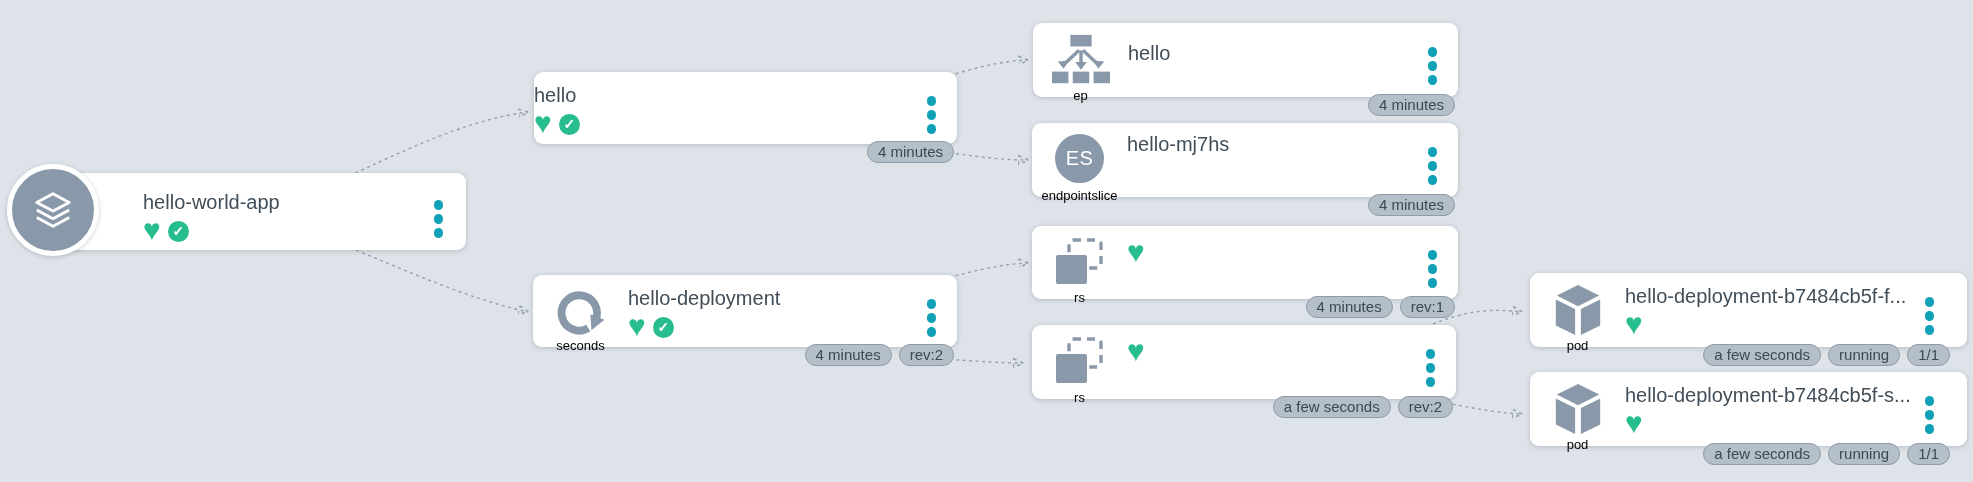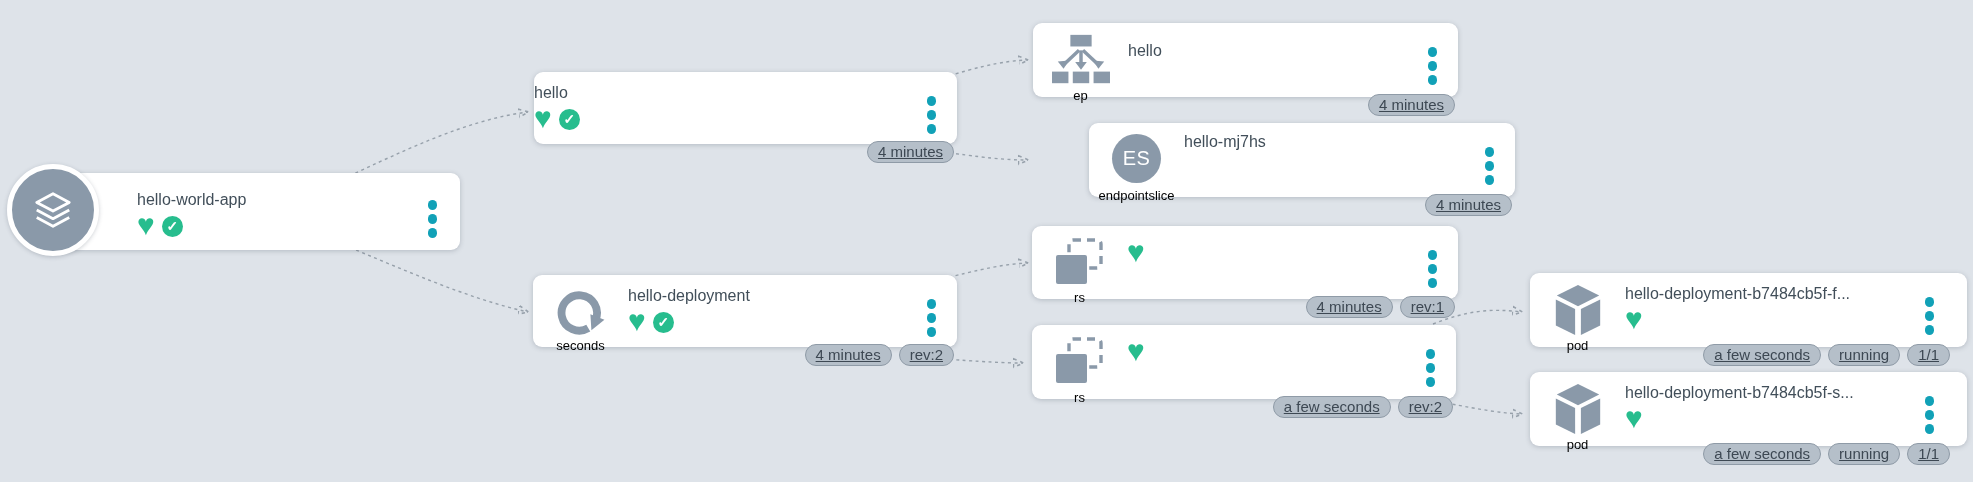--- a/index.html
+++ b/index.html
@@ -11,37 +11,37 @@
   .canvas{position:absolute;inset:0;width:1973px;height:482px;}
   .edges{position:absolute;left:0;top:0;z-index:1;}
   .edges path{fill:none;stroke:#97a1ab;stroke-width:1.4;stroke-dasharray:3 3.5;}
 
   
   .node{
     position:absolute;z-index:2;background:#ffffff;border-radius:9px;
     box-shadow:0 1px 5px rgba(55,66,82,.25);
     display:flex;align-items:stretch;
   }
-  .n-root  {left:57px;  top:173px; width:403px; height:77px;}
+  .n-root  {left:63px;  top:173px; width:403px; height:77px;}
   .n-svc   {left:534px; top:72px;  width:423px; height:72px;}
   .n-ep    {left:1033px;top:23px;  width:425px; height:74px;}
-  .n-es    {left:1089px;top:123px; width:426px; height:74px;}
+  .n-es    {left:1032px;top:123px; width:426px; height:74px;}
   .n-deploy{left:533px; top:275px; width:424px; height:72px;}
   .n-rs1   {left:1032px;top:226px; width:426px; height:73px;}
   .n-rs2   {left:1032px;top:325px; width:424px; height:74px;}
   .n-pod1  {left:1530px;top:273px; width:437px; height:74px;}
   .n-pod2  {left:1530px;top:372px; width:437px; height:74px;}
 
   .iconcol{width:95px;position:relative;display:flex;justify-content:center;align-items:flex-start;padding-top:11px;flex:none;}
   .kind{
     position:absolute;bottom:-6px;left:50%;transform:translateX(-50%);
     font-size:13px;color:#000000;white-space:nowrap;line-height:1.1;
   }
   .content{flex:1;padding-top:11px;min-width:0;}
-  .title{font-size:16px;color:#414e59;white-space:nowrap;overflow:hidden;line-height:1.25;}
+  .title{font-size:20px;color:#414e59;white-space:nowrap;overflow:hidden;line-height:1.25;}
   .status{display:flex;align-items:center;gap:7px;margin-top:4px;height:24px;}
   .heart{color:#27bd8e;font-size:30px;line-height:20px;display:inline-block;transform:translateY(-1px);}
   .check{
     width:21px;height:21px;border-radius:50%;background:#27bd8e;color:#fff;
     display:inline-flex;align-items:center;justify-content:center;
     font-size:14px;font-weight:bold;line-height:1;
   }
   .menu{
     position:absolute;right:16px;top:21px;display:flex;flex-direction:column;gap:4.5px;
     padding:3px 5px;cursor:pointer;
@@ -49,21 +49,20 @@
   .n-pod1 .menu,.n-pod2 .menu{right:28px;}
   .n-root .menu{top:24px;right:18px;}
   .menu i{width:9.5px;height:9.5px;border-radius:50%;background:#11a1b7;display:block;}
 
   .badges{position:absolute;right:3px;top:calc(100% - 3px);display:flex;gap:7px;z-index:3;}
   .n-pod1 .badges,.n-pod2 .badges{right:17px;}
   .badge{
     background:#b5bfc9;border:1.5px solid #8f9ba7;border-radius:12.5px;
     color:#3d4853;font-size:15px;line-height:20px;padding:0 10px;height:20px;
     white-space:nowrap;
-    text-decoration:underline;
   }
 
   
   .avatar{
     position:absolute;left:7px;top:164px;width:82px;height:82px;z-index:4;
     background:#8a99a9;border:5px solid #ffffff;border-radius:50%;
     display:flex;align-items:center;justify-content:center;
     box-shadow:0 1px 4px rgba(55,66,82,.25);
   }
   

